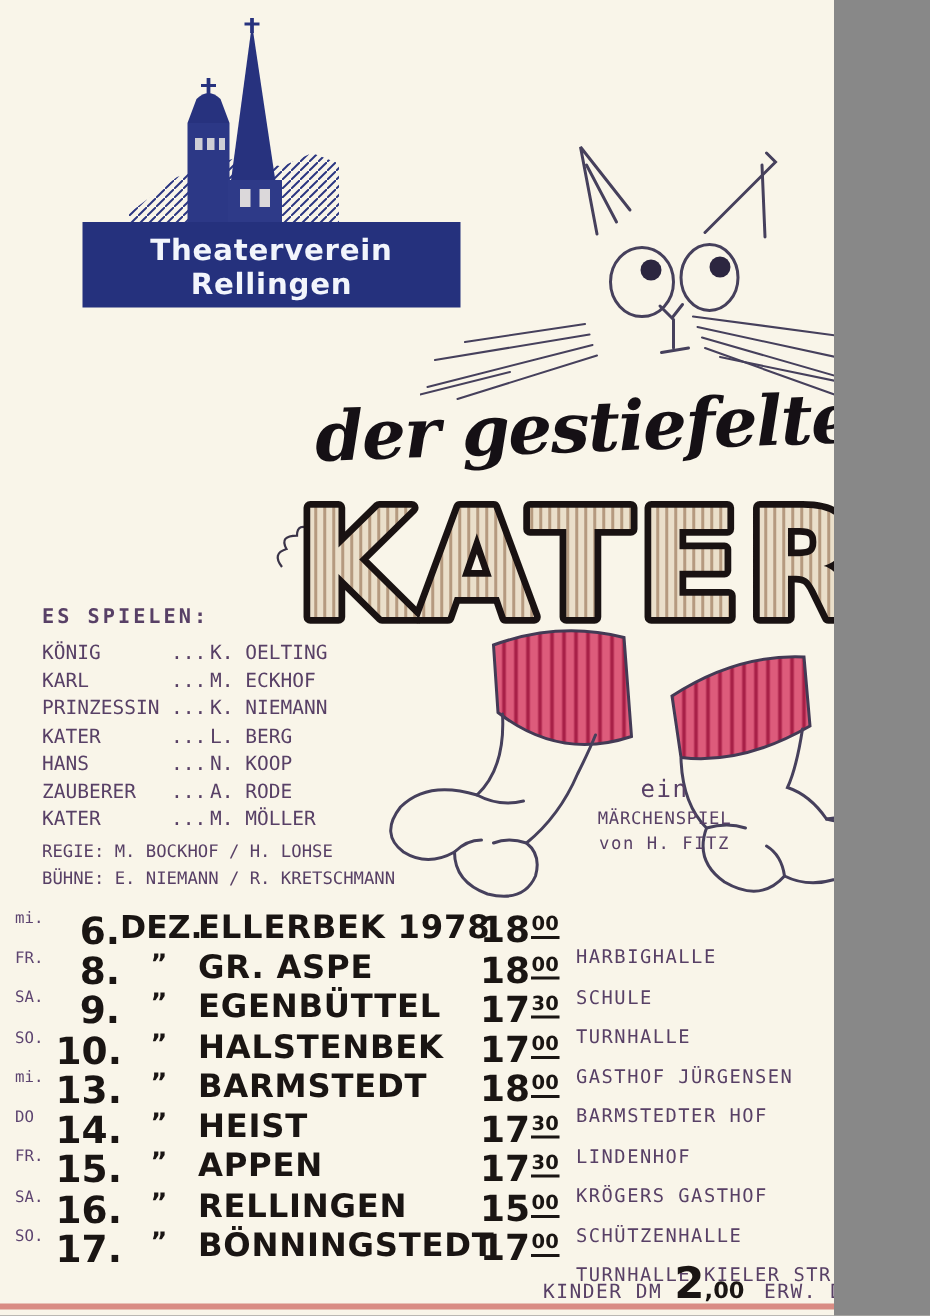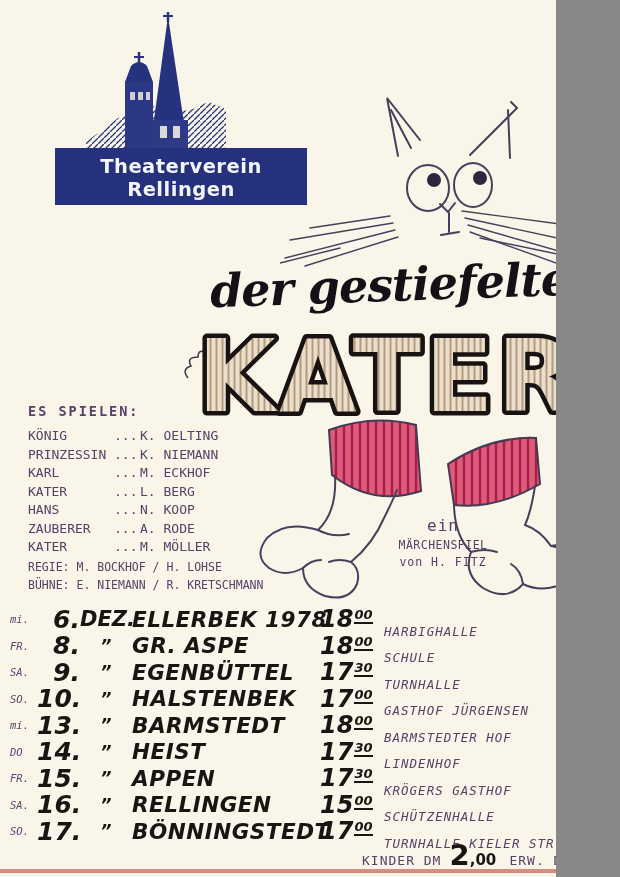--- a/index.html
+++ b/index.html
@@ -38,21 +38,21 @@
   .boots{position:absolute; left:245px; top:412px;}
   .piece-note{
     position:absolute; left:378px; top:516px; width:130px; text-align:center;
     font-family:"DejaVu Sans Mono", monospace; color:#584066;
   }
   .piece-note .pn1{font-size:16px; letter-spacing:1px;}
   .piece-note .pn2{font-size:11.5px; letter-spacing:0.5px; margin-top:3px;}
   .piece-note .pn3{font-size:11.5px; letter-spacing:1px; margin-top:3px;}
   
   .schedule{position:absolute; left:10px; top:606px; width:600px; color:#1a1513;}
-  .srow{display:flex; align-items:center; height:26.5px; white-space:nowrap;font-style:italic;}
+  .srow{display:flex; align-items:flex-start; height:26.5px; white-space:nowrap;}
   .wd{width:27px; font-family:"DejaVu Sans Mono", monospace; font-size:10.5px; color:#5d4470; flex:none;}
   .day{width:43px; font-size:25px; font-weight:bold; text-align:right; flex:none;}
   .month{width:52px; font-size:21px; font-weight:bold; text-align:center; flex:none;}
   .srow:not(:first-child) .month{font-size:17px;}
   .place{width:188px; font-size:21.5px; font-weight:bold; letter-spacing:0.5px; flex:none;}
   .time{width:58px; flex:none;}
   .hour{font-size:24px; font-weight:bold;}
   .mins{font-size:13px; font-weight:bold; position:relative; top:-8px;
         border-bottom:2px solid #1a1513; margin-left:1px;}
   .venue{font-family:"DejaVu Sans Mono", monospace; font-size:12.5px;
@@ -144,24 +144,24 @@
     <text x="210" y="95" text-anchor="middle" font-family="'DejaVu Sans', sans-serif" font-size="100" font-weight="bold" letter-spacing="4" fill="url(#khatch)">KATER</text>
   </svg>
 
   <div class="cast hand">
     <div class="cast-heading">ES SPIELEN:</div>
 
     <div class="cast-row">
       <span class="role">KÖNIG</span><span class="dots">...</span><span class="actor">K. OELTING</span>
     </div>
     <div class="cast-row">
+      <span class="role">KARL</span><span class="dots">...</span><span class="actor">M. ECKHOF</span>
+    </div>
+    <div class="cast-row">
       <span class="role">PRINZESSIN</span><span class="dots">...</span><span class="actor">K. NIEMANN</span>
-    </div>
-    <div class="cast-row">
-      <span class="role">KARL</span><span class="dots">...</span><span class="actor">M. ECKHOF</span>
     </div>
     <div class="cast-row">
       <span class="role">KATER</span><span class="dots">...</span><span class="actor">L. BERG</span>
     </div>
     <div class="cast-row">
       <span class="role">HANS</span><span class="dots">...</span><span class="actor">N. KOOP</span>
     </div>
     <div class="cast-row">
       <span class="role">ZAUBERER</span><span class="dots">...</span><span class="actor">A. RODE</span>
     </div>

